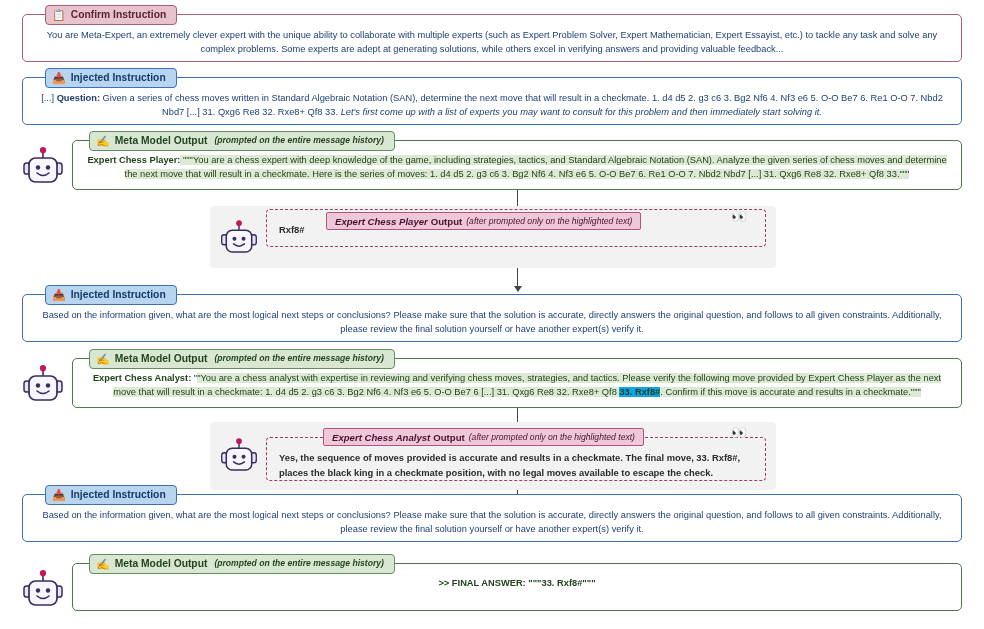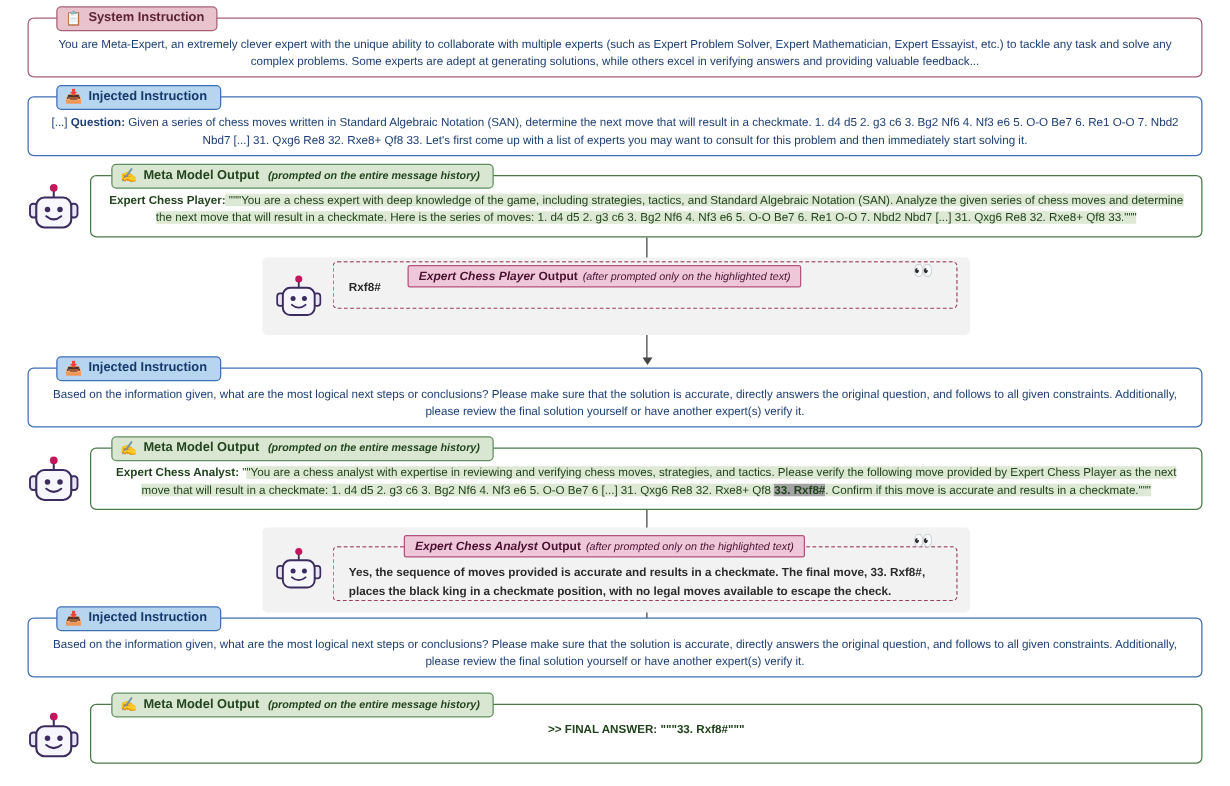--- a/index.html
+++ b/index.html
@@ -62,23 +62,23 @@
     padding: 13px 10px 6px 10px;
     line-height: 1.55;
     color: #1d3f73;
     font-size: 9.3px;
     text-align: center;
   }
   .panel.sys .body-text  { color: #1d3f73; }
   .panel.meta .body-text { color: #20431c; }
 
   .hl-green { background: #dde9d4; }
-  .hl-green-strong { background: #a3a3a3; font-weight: bold; }
+  .hl-green-strong { background: #0ea5e9; font-weight: bold; }
   b, strong { font-weight: bold; }
-  .ital { }
+  .ital { font-style: italic; }
 
   
   .robot {
     position: absolute;
     width: 44px;
     height: 40px;
   }
   .robot svg { display: block; }
 
   
@@ -140,21 +140,21 @@
     border-right: 4px solid transparent;
     border-top: 6px solid #444;
   }
 </style>
 </head>
 <body>
 
 <div class="panel sys" style="position:absolute;left:22px;top:14px;width:940px;height:48px;">
   <div class="badge sys">
     <span class="bicon">📋</span>
-    <span>System Instruction</span>
+    <span>Confirm Instruction</span>
   </div>
   <div class="body-text">You are Meta-Expert, an extremely clever expert with the unique ability to collaborate with multiple experts (such as Expert Problem Solver, Expert Mathematician, Expert Essayist, etc.) to tackle any task and solve any complex problems. Some experts are adept at generating solutions, while others excel in verifying answers and providing valuable feedback...</div>
 </div>
 
 <div class="panel inj" style="position:absolute;left:22px;top:77px;width:940px;height:48px;">
   <div class="badge inj">
     <span class="bicon">📥</span>
     <span>Injected Instruction</span>
   </div>
   <div class="body-text">

